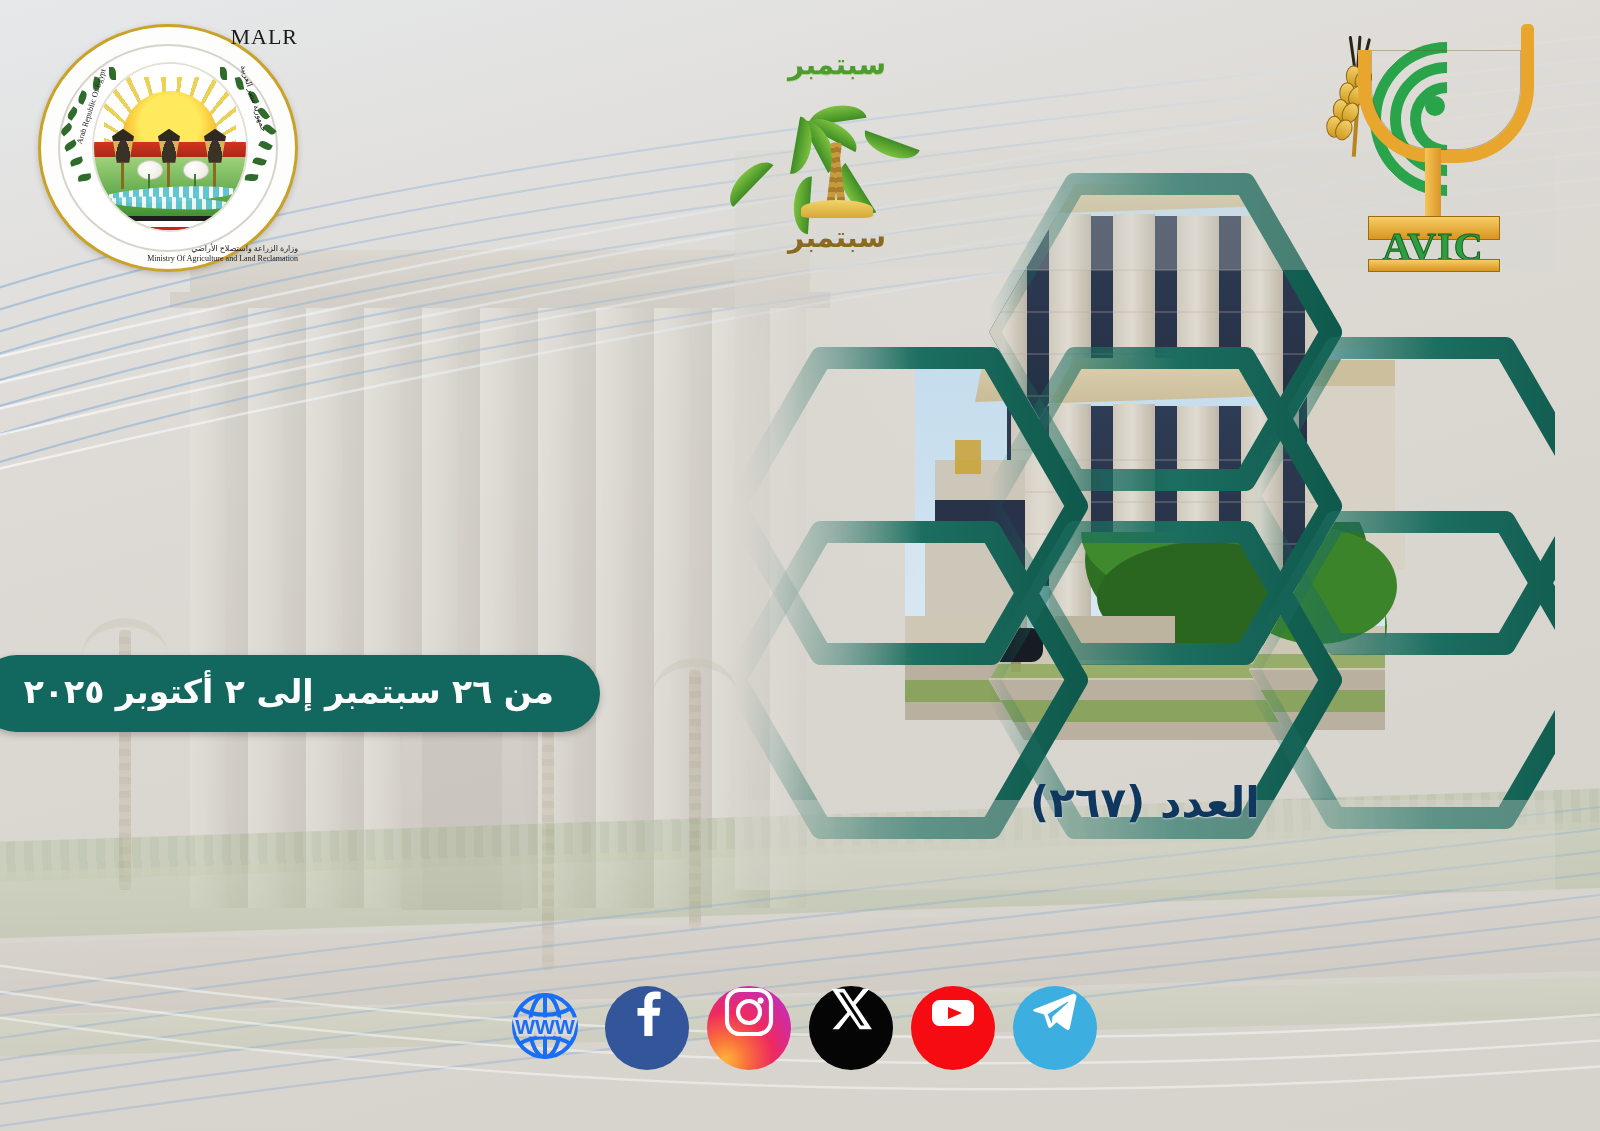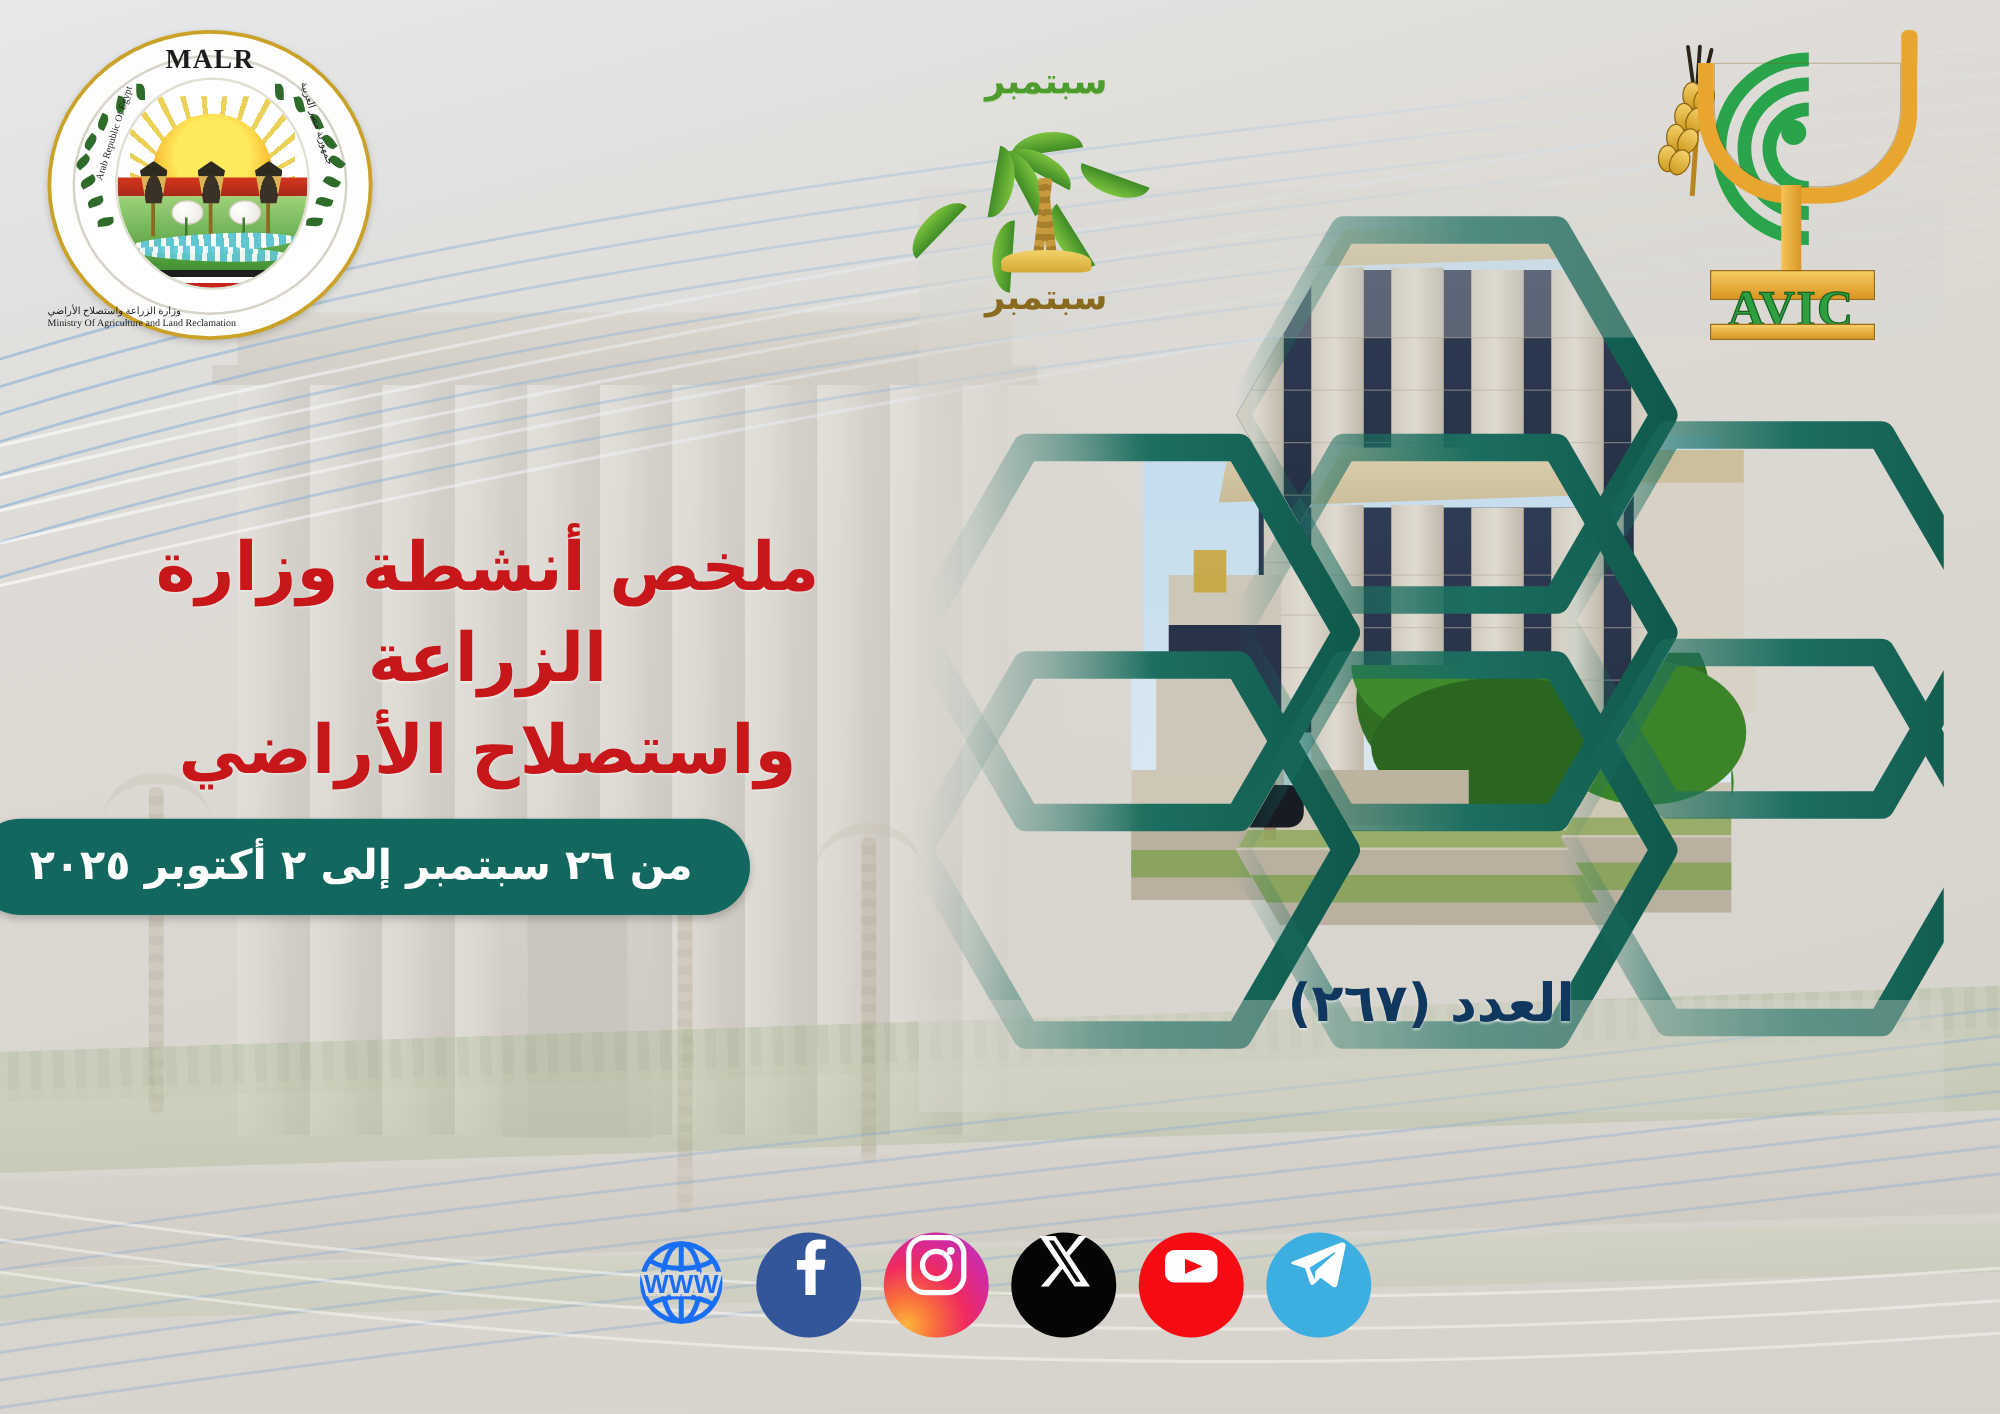--- a/index.html
+++ b/index.html
@@ -155,31 +155,31 @@
   }
   .malr-logo .cotton .stem{
     position:absolute;left:12px;top:14px;width:2px;height:18px;background:#3f7a2e;
   }
   .malr-logo .bottomstripe{
     position:absolute;left:10%;bottom:-2px;width:80%;height:16px;
     border-radius:0 0 60% 60%;
     background:linear-gradient(180deg,#1d1d1d 0 34%,#ffffff 34% 67%,#c8241c 67% 100%);
   }
   .malr-logo .txt-top{
-    position:absolute;left:0;right:0;top:10px;text-align:center;
-    font-size:22px;font-weight:700;color:#1b1b1b;letter-spacing:1px;
+    position:absolute;left:0;right:0;top:0;
+    font-size:22px;font-weight:400;color:#1b1b1b;letter-spacing:1px;
     font-family:"Liberation Serif",serif;
   }
   .malr-logo .txt-arc-l,.malr-logo .txt-arc-r{
     position:absolute;font-size:8px;color:#222;font-family:"Liberation Serif",serif;
   }
   .malr-logo .txt-arc-l{left:14px;top:78px;transform:rotate(-72deg);}
   .malr-logo .txt-arc-r{right:10px;top:70px;transform:rotate(72deg);}
   .malr-logo .txt-bot{
-    position:absolute;left:0;right:0;bottom:8px;text-align:left;
+    position:absolute;left:0;right:0;bottom:8px;text-align:right;
     font-size:8px;color:#1b1b1b;font-family:"Liberation Serif",serif;line-height:1.25;
   }
   .leaf{position:absolute;width:13px;height:7px;border-radius:50% 0 50% 0;background:#2f6b2a;}
 
   
   .week-logo{position:absolute;left:742px;top:48px;width:190px;height:200px;}
   .week-logo .wl-top{
     position:absolute;left:0;right:0;top:0;text-align:center;
     font-size:28px;font-weight:700;
     color:#4e9b2e;
@@ -707,24 +707,20 @@
     <div class="wave" style="left:66px;top:42px;width:92px;height:92px;transform:rotate(-45deg);"></div>
     <div class="wave" style="left:46px;top:22px;width:132px;height:132px;transform:rotate(-45deg);"></div>
     <div class="dot"></div>
     <div class="cup"></div>
     <div class="stem"></div>
     <div class="base"></div>
     <div class="avic-text">AVIC</div>
     <div class="base2"></div>
   </div>
 
-  <div class="headline">
-    <span class="l1">ملخص أنشطة وزارة الزراعة</span>
-    <span class="l2">واستصلاح الأراضي</span>
-  </div>
 
   <div class="datepill">من ٢٦ سبتمبر إلى ٢ أكتوبر ٢٠٢٥</div>
 
   <div class="issue">العدد (٢٦٧)</div>
 
   <div class="social">
 
     <div class="sico www">
       <svg width="80" height="80" viewBox="0 0 80 80">
         <g fill="none" stroke="#1a6ef5" stroke-width="4">

